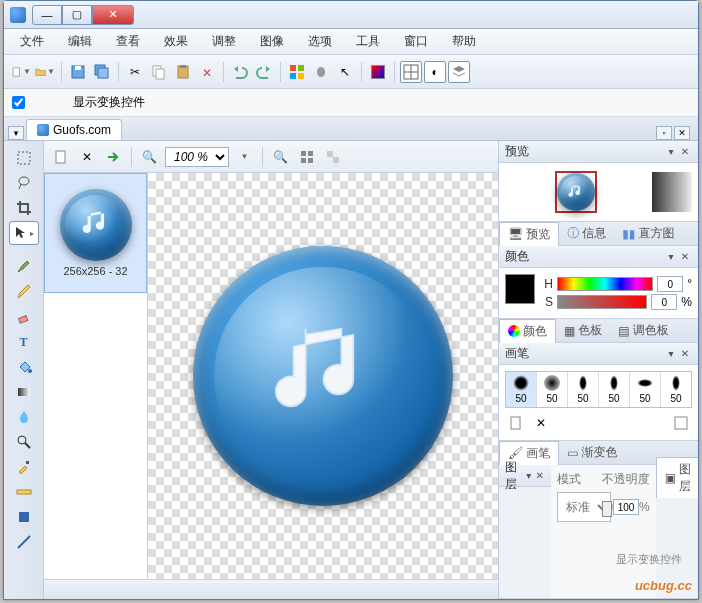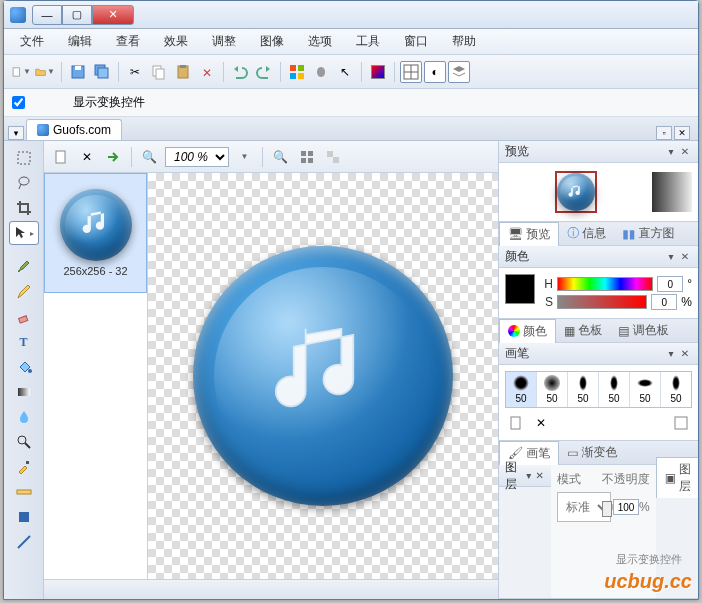--- a/index.html
+++ b/index.html
@@ -71,21 +71,21 @@
 .brush-cell:last-child { border-right:none; }
 .brush-cell.selected { background:#d6e6fc; }
 .brush-dot { width:16px; height:16px; margin:0 auto 2px; background:radial-gradient(circle,#000 40%,transparent 70%); border-radius:50%; }
 .brush-label { font-size:10px; }
 .brush-tools { display:flex; gap:3px; margin-top:4px; }
 .layer-body { background:#f7f8fa; padding:6px; }
 .layer-row { display:flex; align-items:center; margin-bottom:4px; font-size:11px; color:#777; }
 .layer-select { flex:1; border:1px solid #bbb; background:#fff; height:30px; padding:0 4px; color:#777; }
 .slider { flex:1; height:6px; background:#ddd; border:1px solid #bbb; position:relative; }
 .slider::after { content:""; position:absolute; right:0; top:-4px; width:8px; height:14px; background:#eee; border:1px solid #888; }
-.watermark { position:absolute; right:10px; bottom:10px; font-size:20px; color:#e67a1a; font-weight:bold; font-style:italic; text-shadow:1px 1px #fff; pointer-events:none; }
+.watermark { position:absolute; right:10px; bottom:10px; font-size:13px; color:#e67a1a; font-weight:bold; font-style:italic; text-shadow:1px 1px #fff; pointer-events:none; }
 .watermark2 { position:absolute; right:20px; bottom:36px; font-size:11px; color:#888; pointer-events:none; }
 .palette-icon{width:12px;height:12px;background:conic-gradient(red,yellow,lime,cyan,blue,magenta,red);border-radius:50%;}
 svg.svg-icon { width: 16px; height: 16px; }
 </style>
 </head>
 <body>
 
 <div class="window">
   <div class="titlebar">
     <div class="app-icon"></div>

